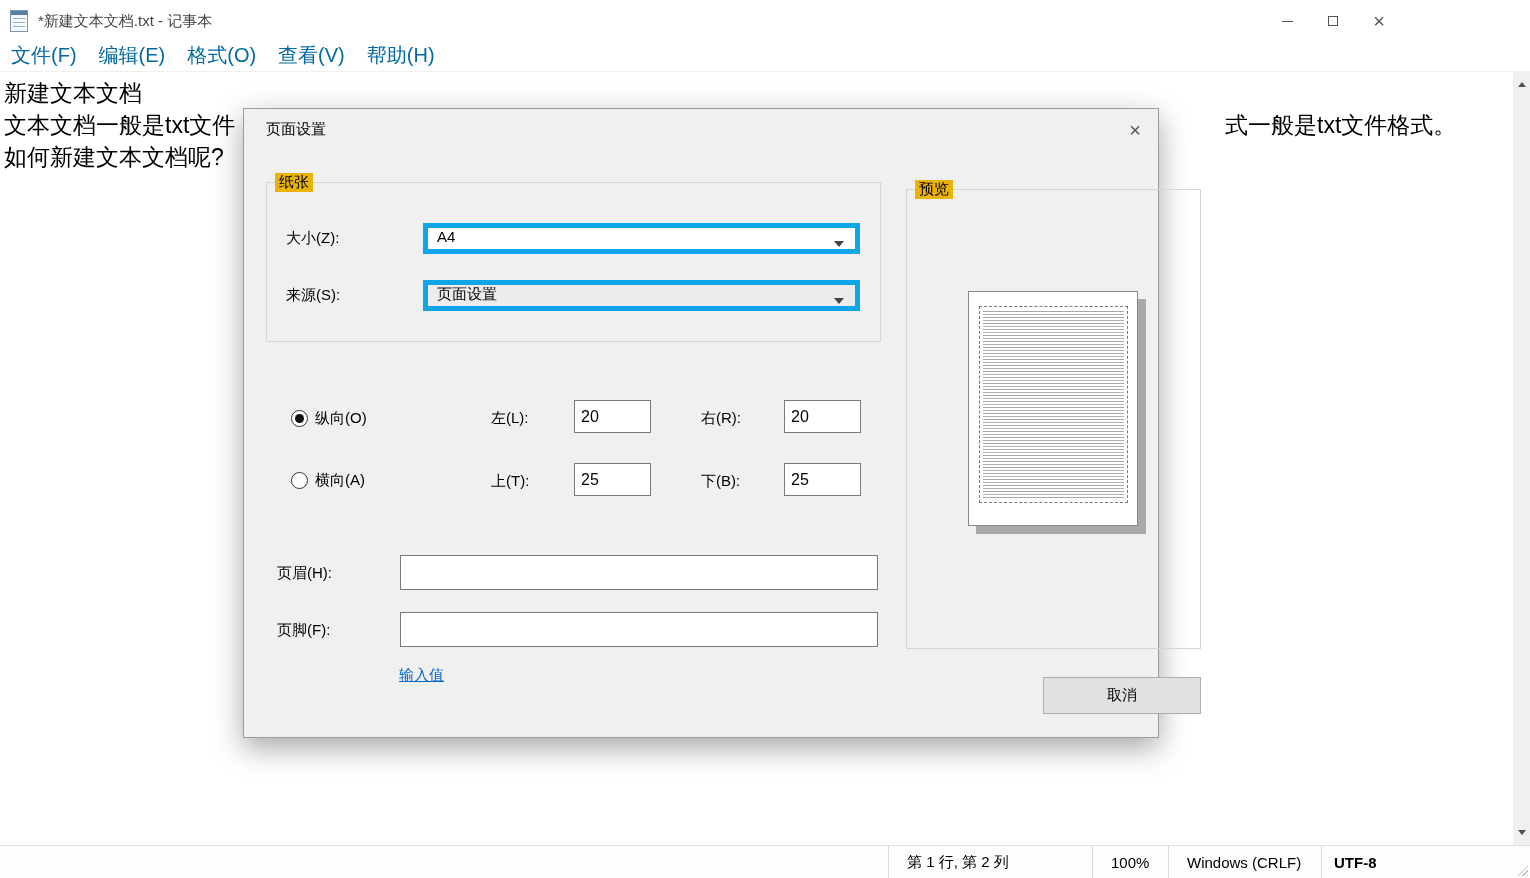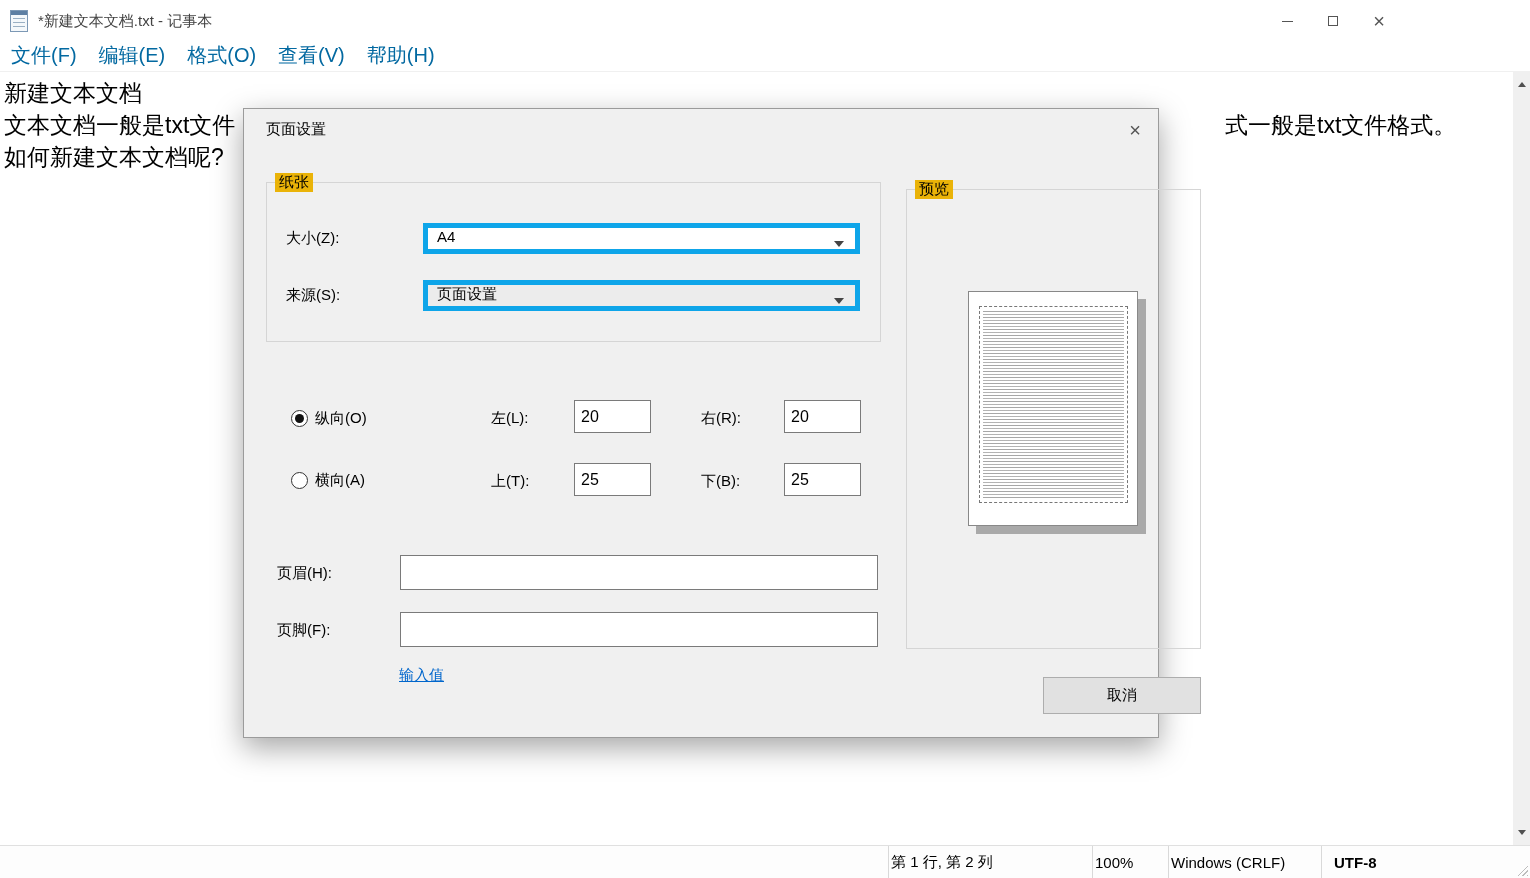--- a/index.html
+++ b/index.html
@@ -27,21 +27,21 @@
   .ed-line { position:absolute; font-size:23px; color:#000; white-space:nowrap; }
 
   
   .scrollbar { position:absolute; right:0; top:72px; width:17px; height:773px; background:#f0f0f0; }
   .sb-arrow { position:absolute; left:0; width:17px; height:17px; display:flex; align-items:center; justify-content:center; }
   .tri-up { width:0; height:0; border-left:4px solid transparent; border-right:4px solid transparent; border-bottom:5px solid #505050; }
   .tri-down { width:0; height:0; border-left:4px solid transparent; border-right:4px solid transparent; border-top:5px solid #505050; }
 
   
   .statusbar { position:absolute; left:0; top:845px; width:1530px; height:33px; background:#fdfdfd; border-top:1px solid #e0e0e0; font-size:15px; color:#000; }
-  .seg { position:absolute; top:0; height:33px; display:flex; align-items:center; padding-left:2px; border-left:1px solid #d9d9d9; }
+  .seg { position:absolute; top:0; height:33px; display:flex; align-items:center; padding-left:18px; border-left:1px solid #d9d9d9; }
   .grip { position:absolute; right:2px; bottom:2px; width:13px; height:13px;
       background:repeating-linear-gradient(135deg, transparent 0 2px, #bdbdbd 2px 3px);
       clip-path:polygon(100% 0, 100% 100%, 0 100%); }
 
   
   .dialog { position:absolute; left:243px; top:108px; width:916px; height:630px; background:#f0f0f0;
       border:1px solid #9b9b9b; box-shadow:0 10px 28px rgba(0,0,0,.35); z-index:10; }
   .dlg-titlebar { position:absolute; left:0; top:0; width:100%; height:42px; background:#f0f0f0; }
   .dlg-title { position:absolute; left:22px; top:11px; font-size:15px; color:#000; }
   .dlg-close { position:absolute; right:0; top:0; width:46px; height:42px; display:flex; align-items:center; justify-content:center; color:#555; font-size:20px; }

